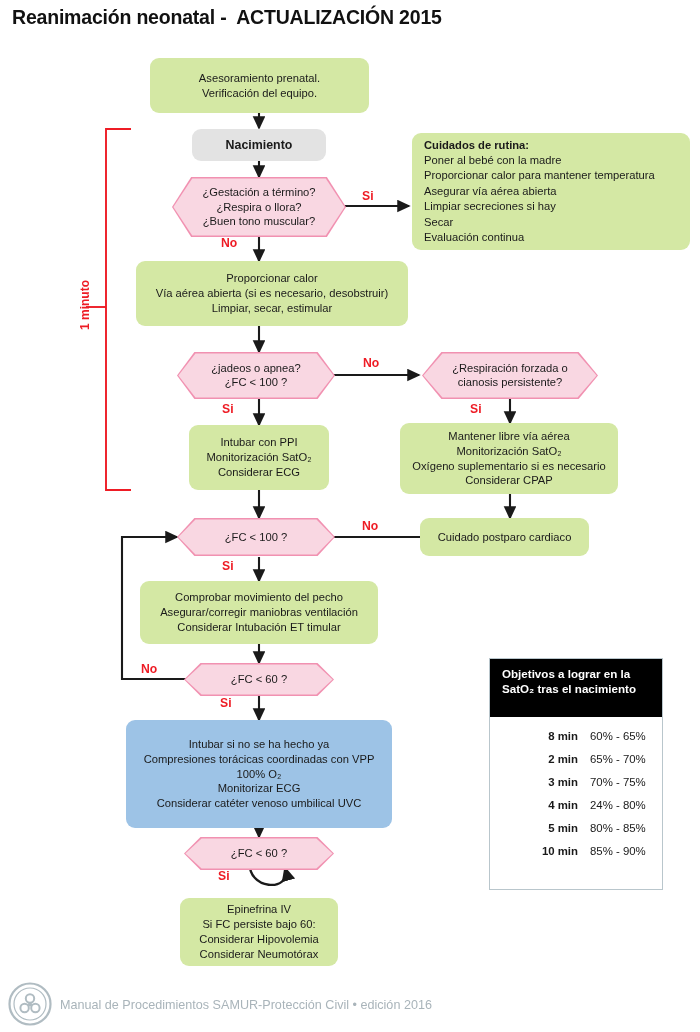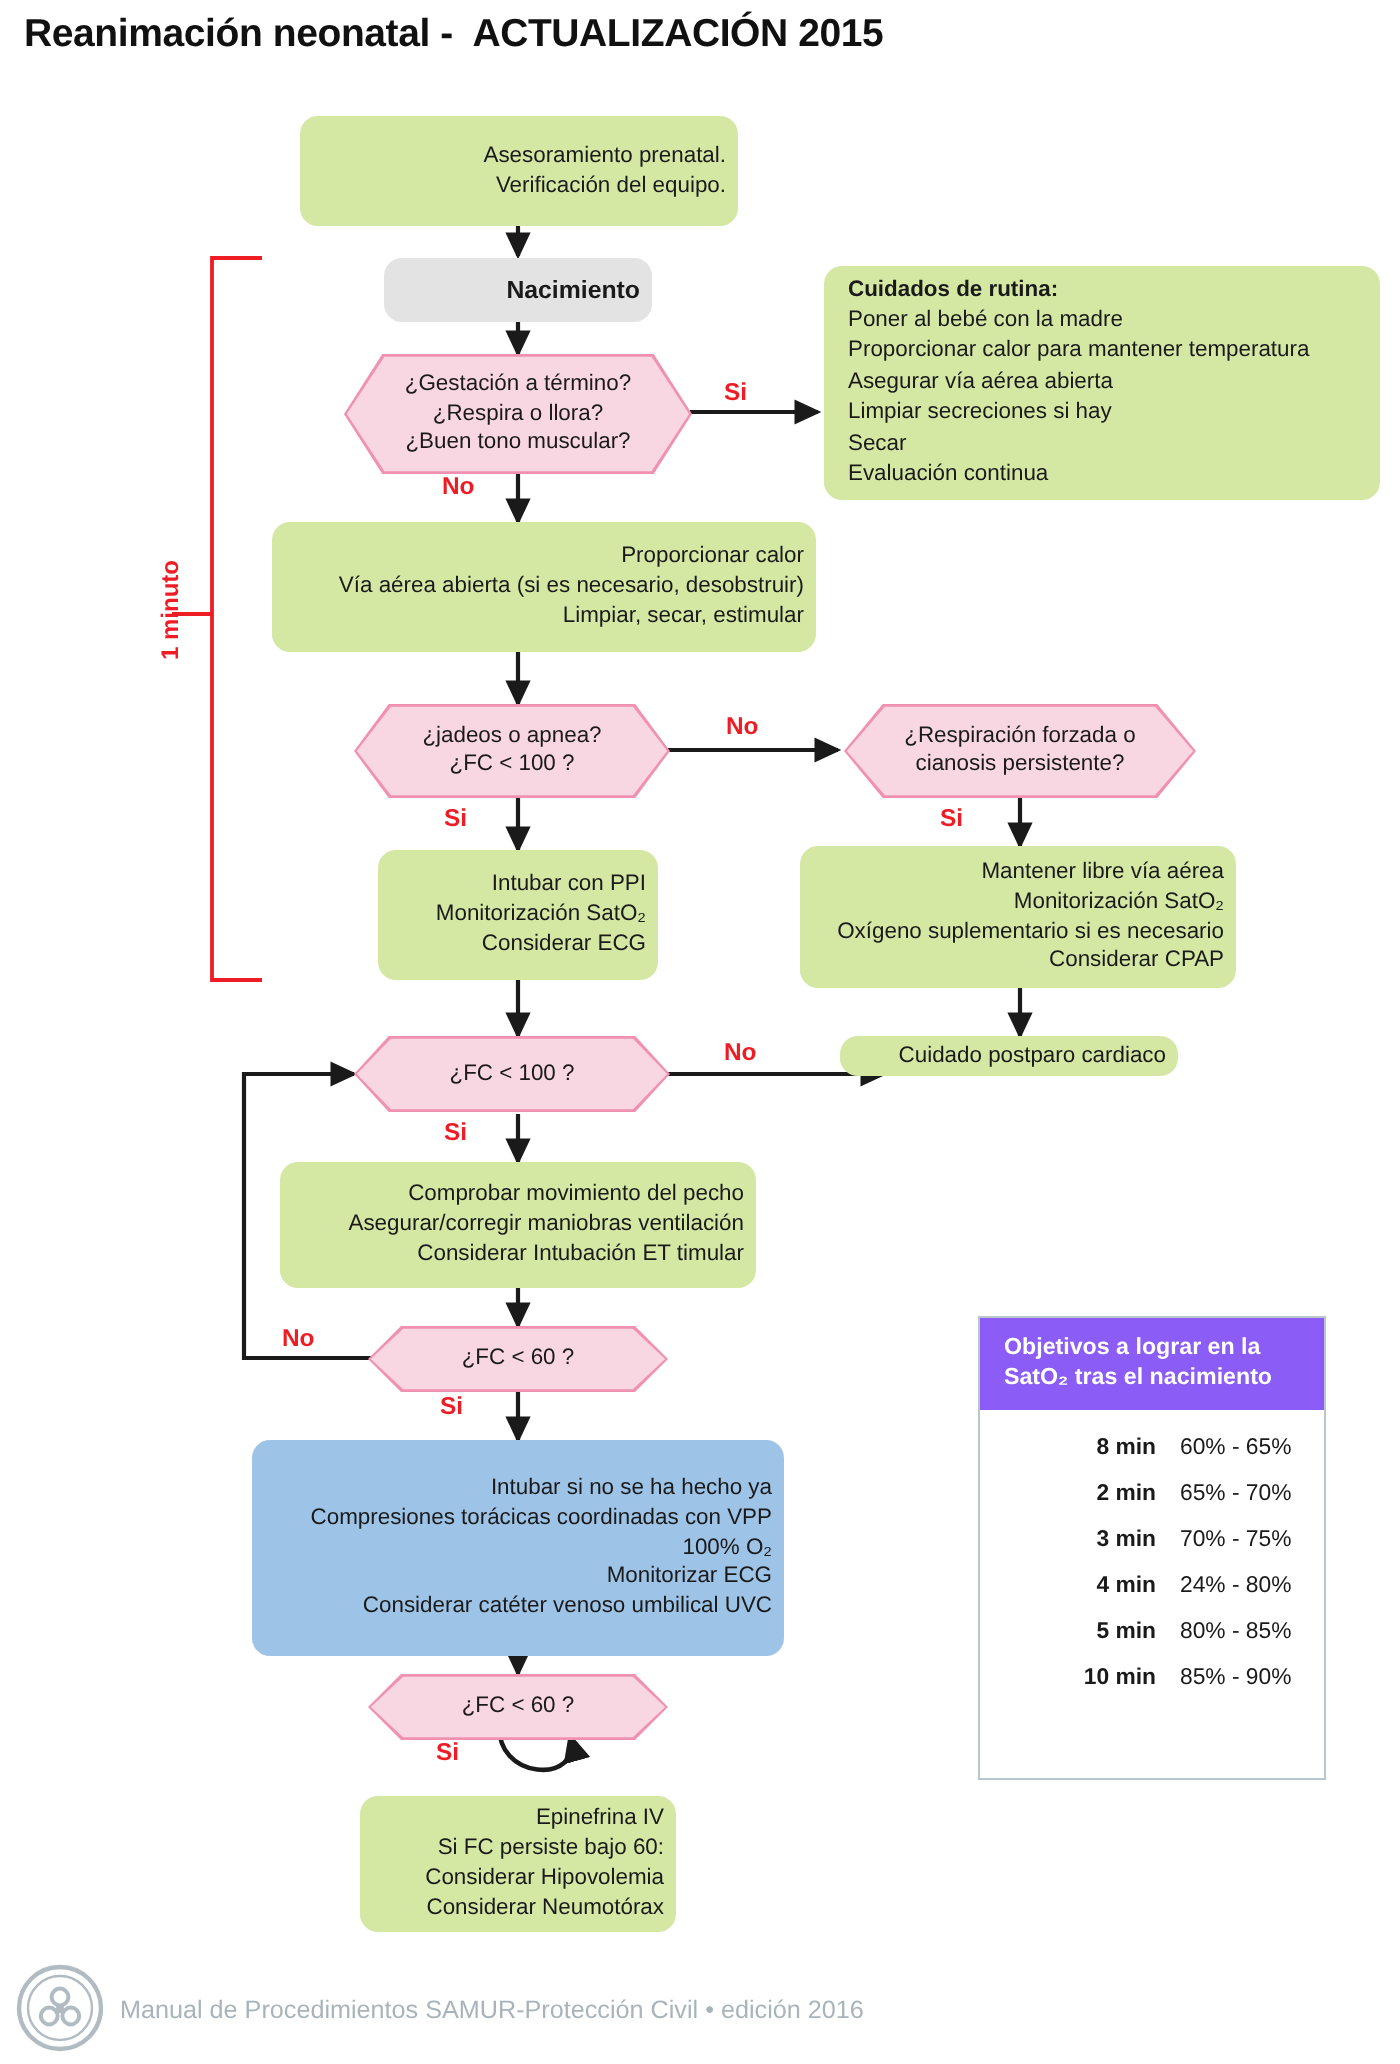--- a/index.html
+++ b/index.html
@@ -14,21 +14,21 @@
   .title{
     position:absolute;left:12px;top:6px;
     font-size:19.5px;font-weight:bold;letter-spacing:-.2px;
     color:#111111;white-space:pre;
   }
 
   
   .node{
     position:absolute;box-sizing:border-box;
     border-radius:9px;
-    display:flex;flex-direction:column;align-items:flex-end;justify-content:center;
+    display:flex;flex-direction:column;align-items:center;justify-content:center;
     text-align:center;line-height:1.33;
     font-size:11.2px;
     padding:4px 6px;
   }
   .node.green{background:#d4e8a4;}
   .node.grey{background:#e3e3e3;font-weight:bold;font-size:12.4px;}
   .node.blue{background:#9dc3e6;}
   .node.leftal{align-items:flex-start;text-align:left;padding-left:12px;}
   .node .ln{display:block;white-space:nowrap;}
   .node .ln.b{font-weight:bold;}
@@ -59,22 +59,22 @@
     position:absolute;color:#ee1c25;font-weight:bold;font-size:12px;
     white-space:nowrap;transform:rotate(-90deg);transform-origin:left top;
   }
 
   
   .sattable{
     position:absolute;box-sizing:border-box;
     background:#ffffff;border:1px solid #b9c6cc;
   }
   .sattable .thead{
-    background:#8b5cf6;color:#ffffff;font-weight:bold;font-size:11.6px;
-    padding:7px 10px 8px 12px;line-height:1.32;
+    background:#000000;color:#ffffff;font-weight:bold;font-size:11.6px;
+    padding:7px 10px 20px 12px;line-height:1.32;
   }
   .sattable .tbody{padding:8px 0 6px 0;}
   .sattable .trow{
     display:flex;align-items:center;font-size:11.4px;padding:5.5px 0;
   }
   .sattable .tc1{width:88px;text-align:right;font-weight:bold;padding-right:12px;}
   .sattable .tc2{text-align:left;}
 
   
   .footer-text{
@@ -210,21 +210,21 @@
     <span class="ln">Considerar CPAP</span>
   </div>
 
   <div class="hexwrap" style="left:177px;top:518px;width:158px;height:38px;">
     <div class="hexshadow"></div>
     <div class="hexface">
       <span class="ln">¿FC &lt; 100 ?</span>
     </div>
   </div>
 
-  <div class="node green" style="left:420px;top:518px;width:169px;height:20px;">
+  <div class="node green" style="left:420px;top:518px;width:169px;height:38px;">
     <span class="ln">Cuidado postparo cardiaco</span>
   </div>
 
   <div class="node green" style="left:140px;top:581px;width:238px;height:63px;">
     <span class="ln">Comprobar movimiento del pecho</span>
     <span class="ln">Asegurar/corregir maniobras ventilación</span>
     <span class="ln">Considerar Intubación ET timular</span>
   </div>
 
   <div class="hexwrap" style="left:184px;top:663px;width:150px;height:33px;">

